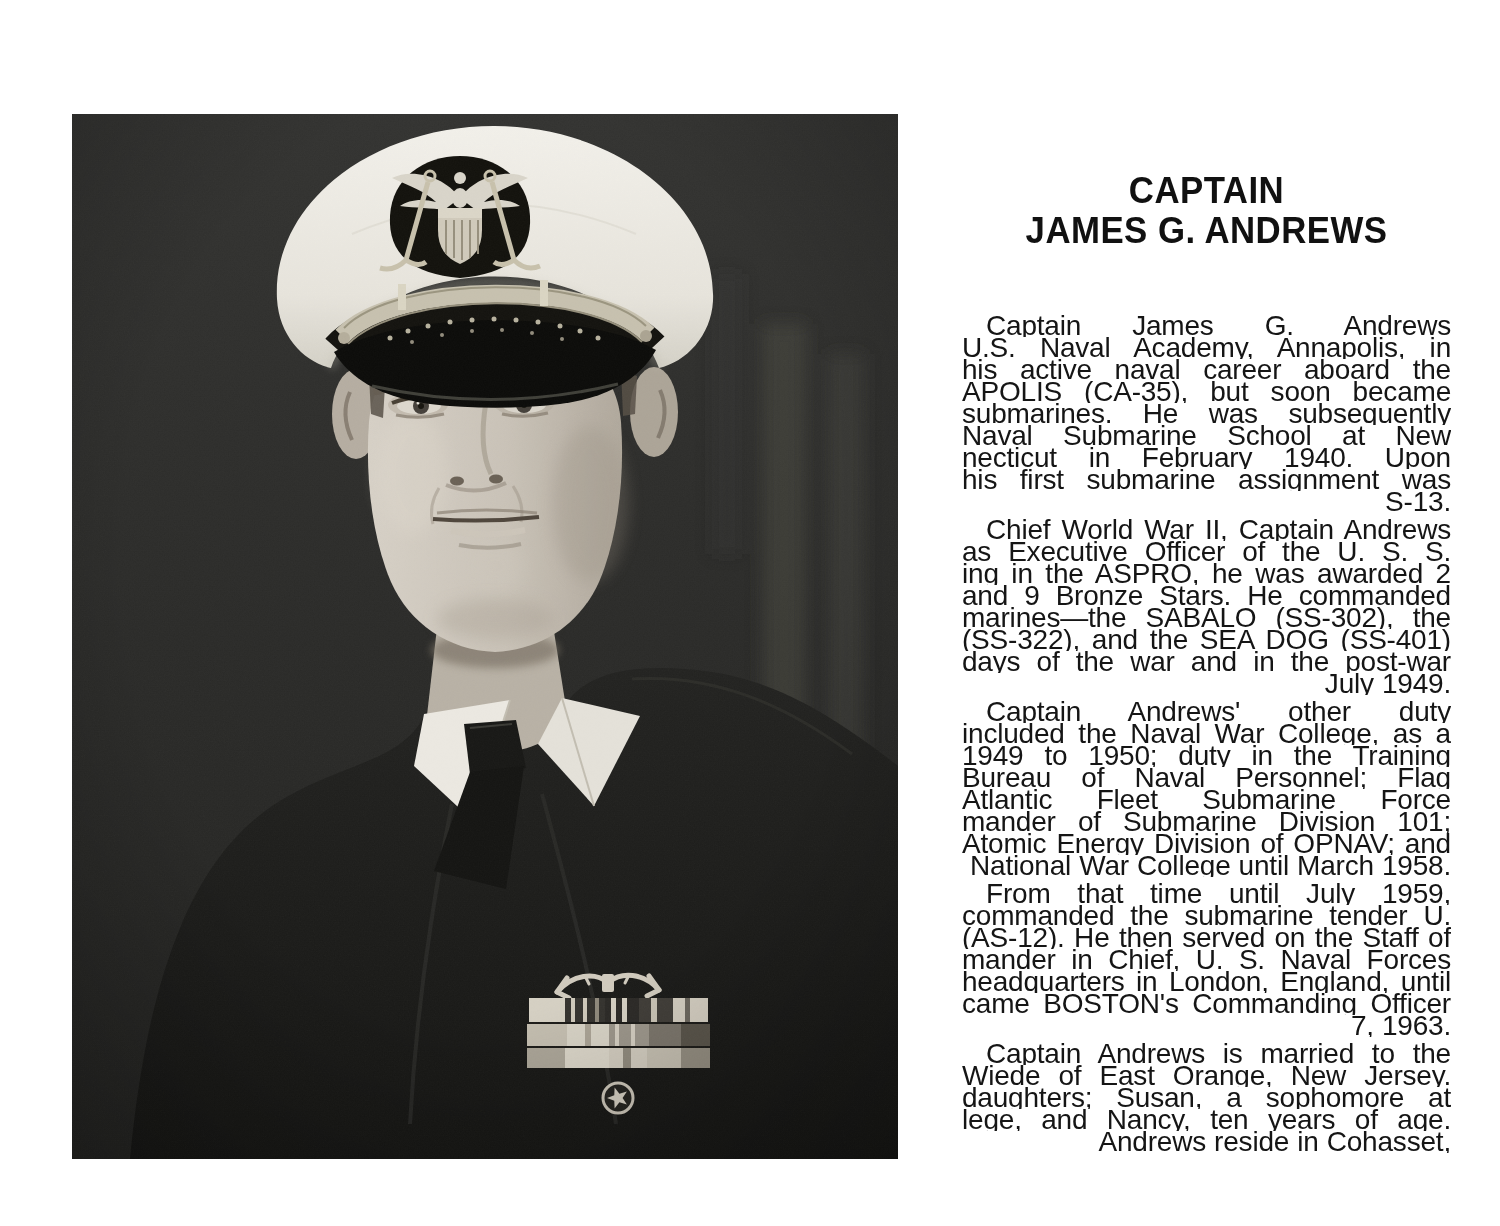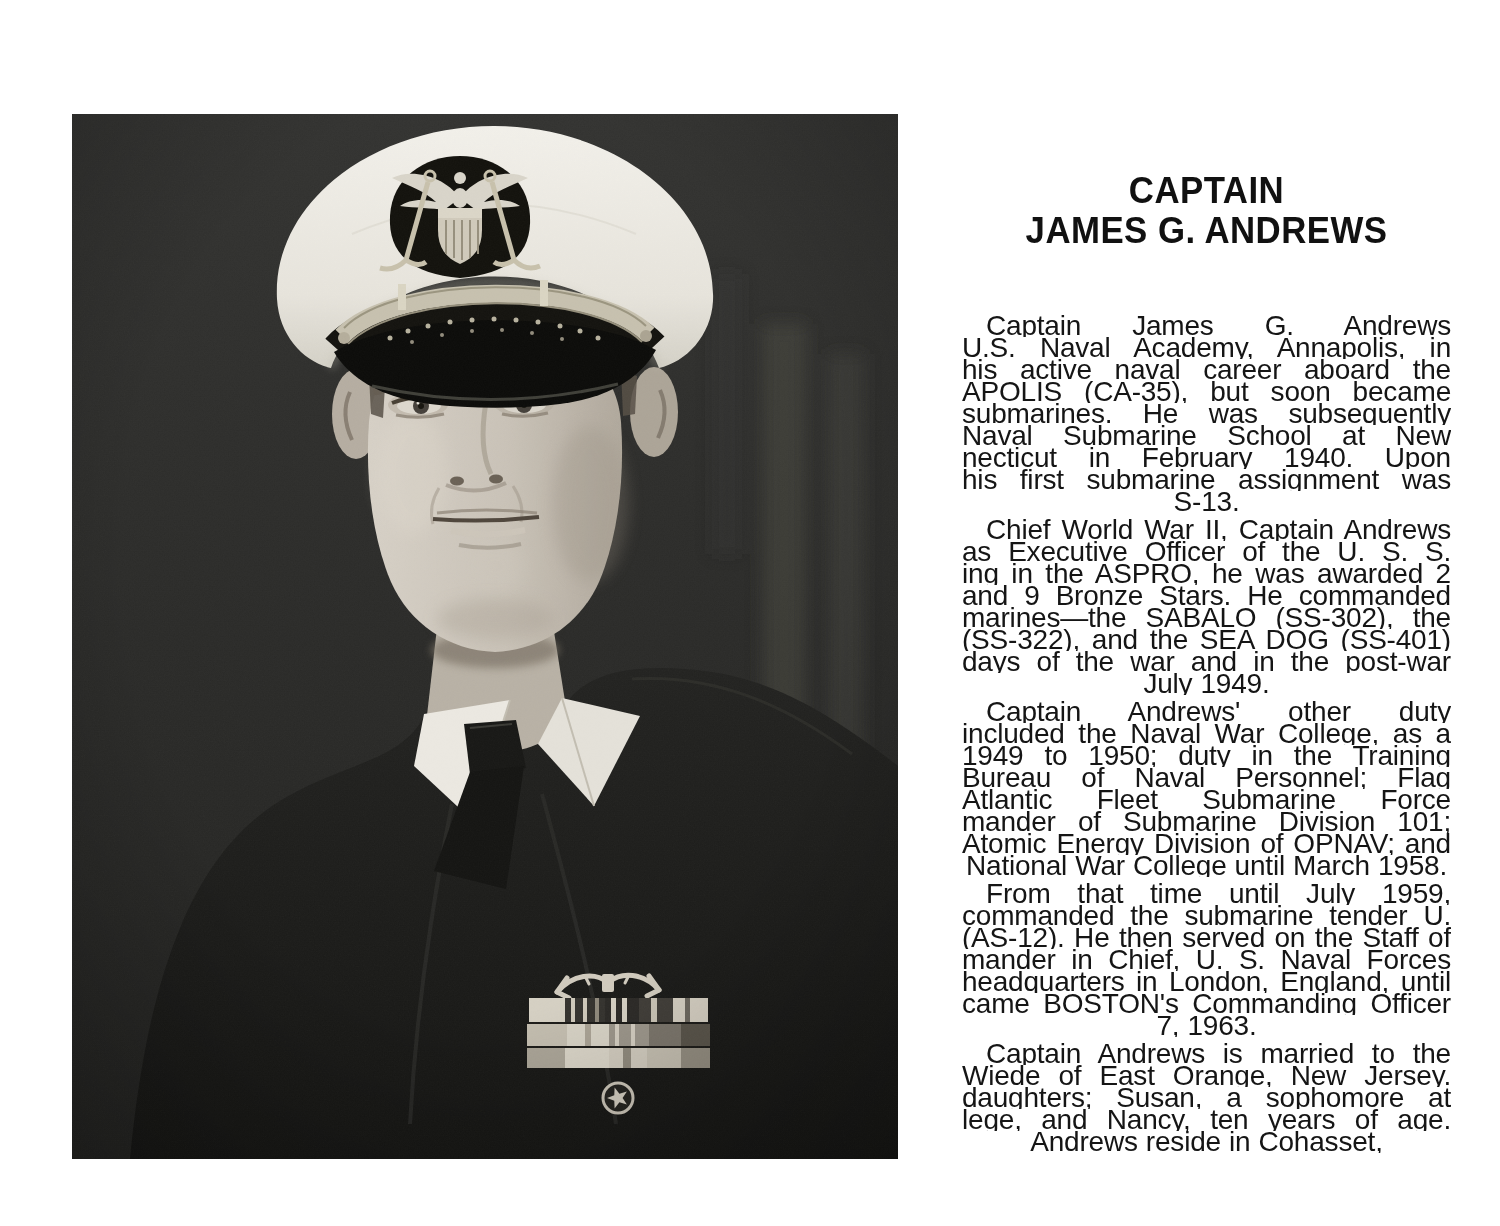--- a/index.html
+++ b/index.html
@@ -20,21 +20,21 @@
   }
   .article{
     position:absolute;top:315px;left:0;width:489px;
     font-size:28px;line-height:22px;letter-spacing:-0.2px;word-spacing:0.5px;
     color:#151515;
   }
   .para{margin:0 0 6px 0;}
   .line{height:22px;overflow:hidden;text-align:justify;}
   .line::after{content:"";display:inline-block;width:100%;height:0;}
   .line.first{text-indent:24px;}
-  .line.last{text-align:center;text-decoration:underline;}
+  .line.last{text-align:right;text-decoration:underline;}
   .line.last::after{content:none;}
 </style>
 </head>
 <body>
 
 <figure class="photo" style="margin:0">
 <svg viewBox="0 0 826 1045" width="826" height="1045">
   <defs>
     <linearGradient id="bgG" x1="0" y1="0" x2="0" y2="1">
       <stop offset="0" stop-color="#333331"></stop>

